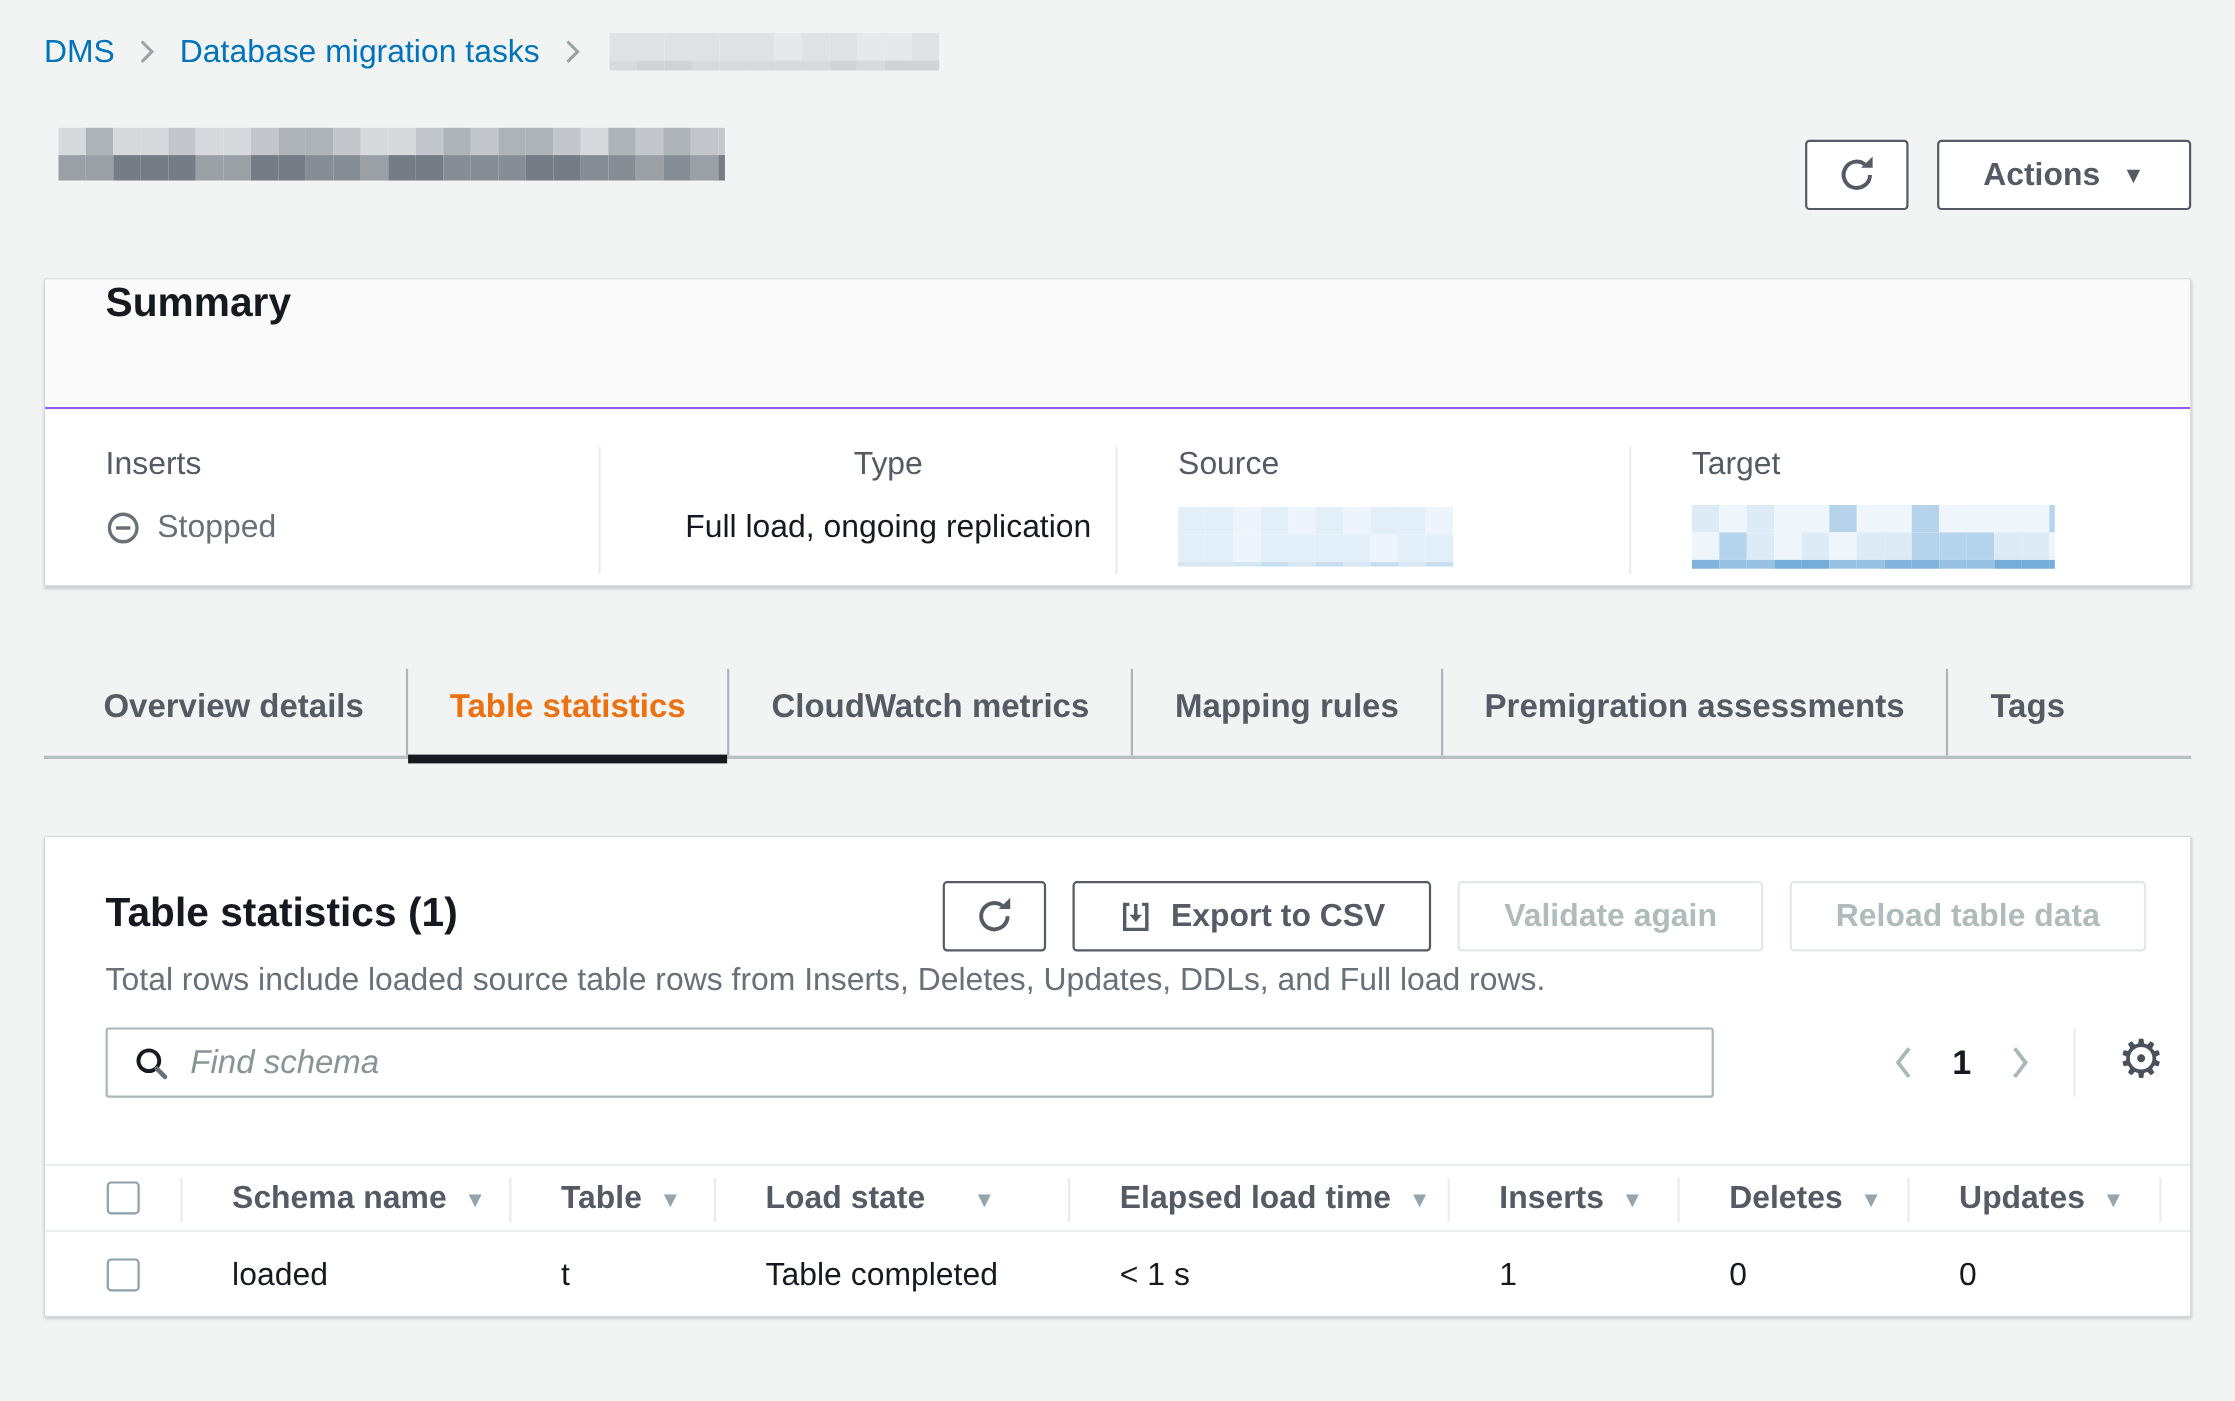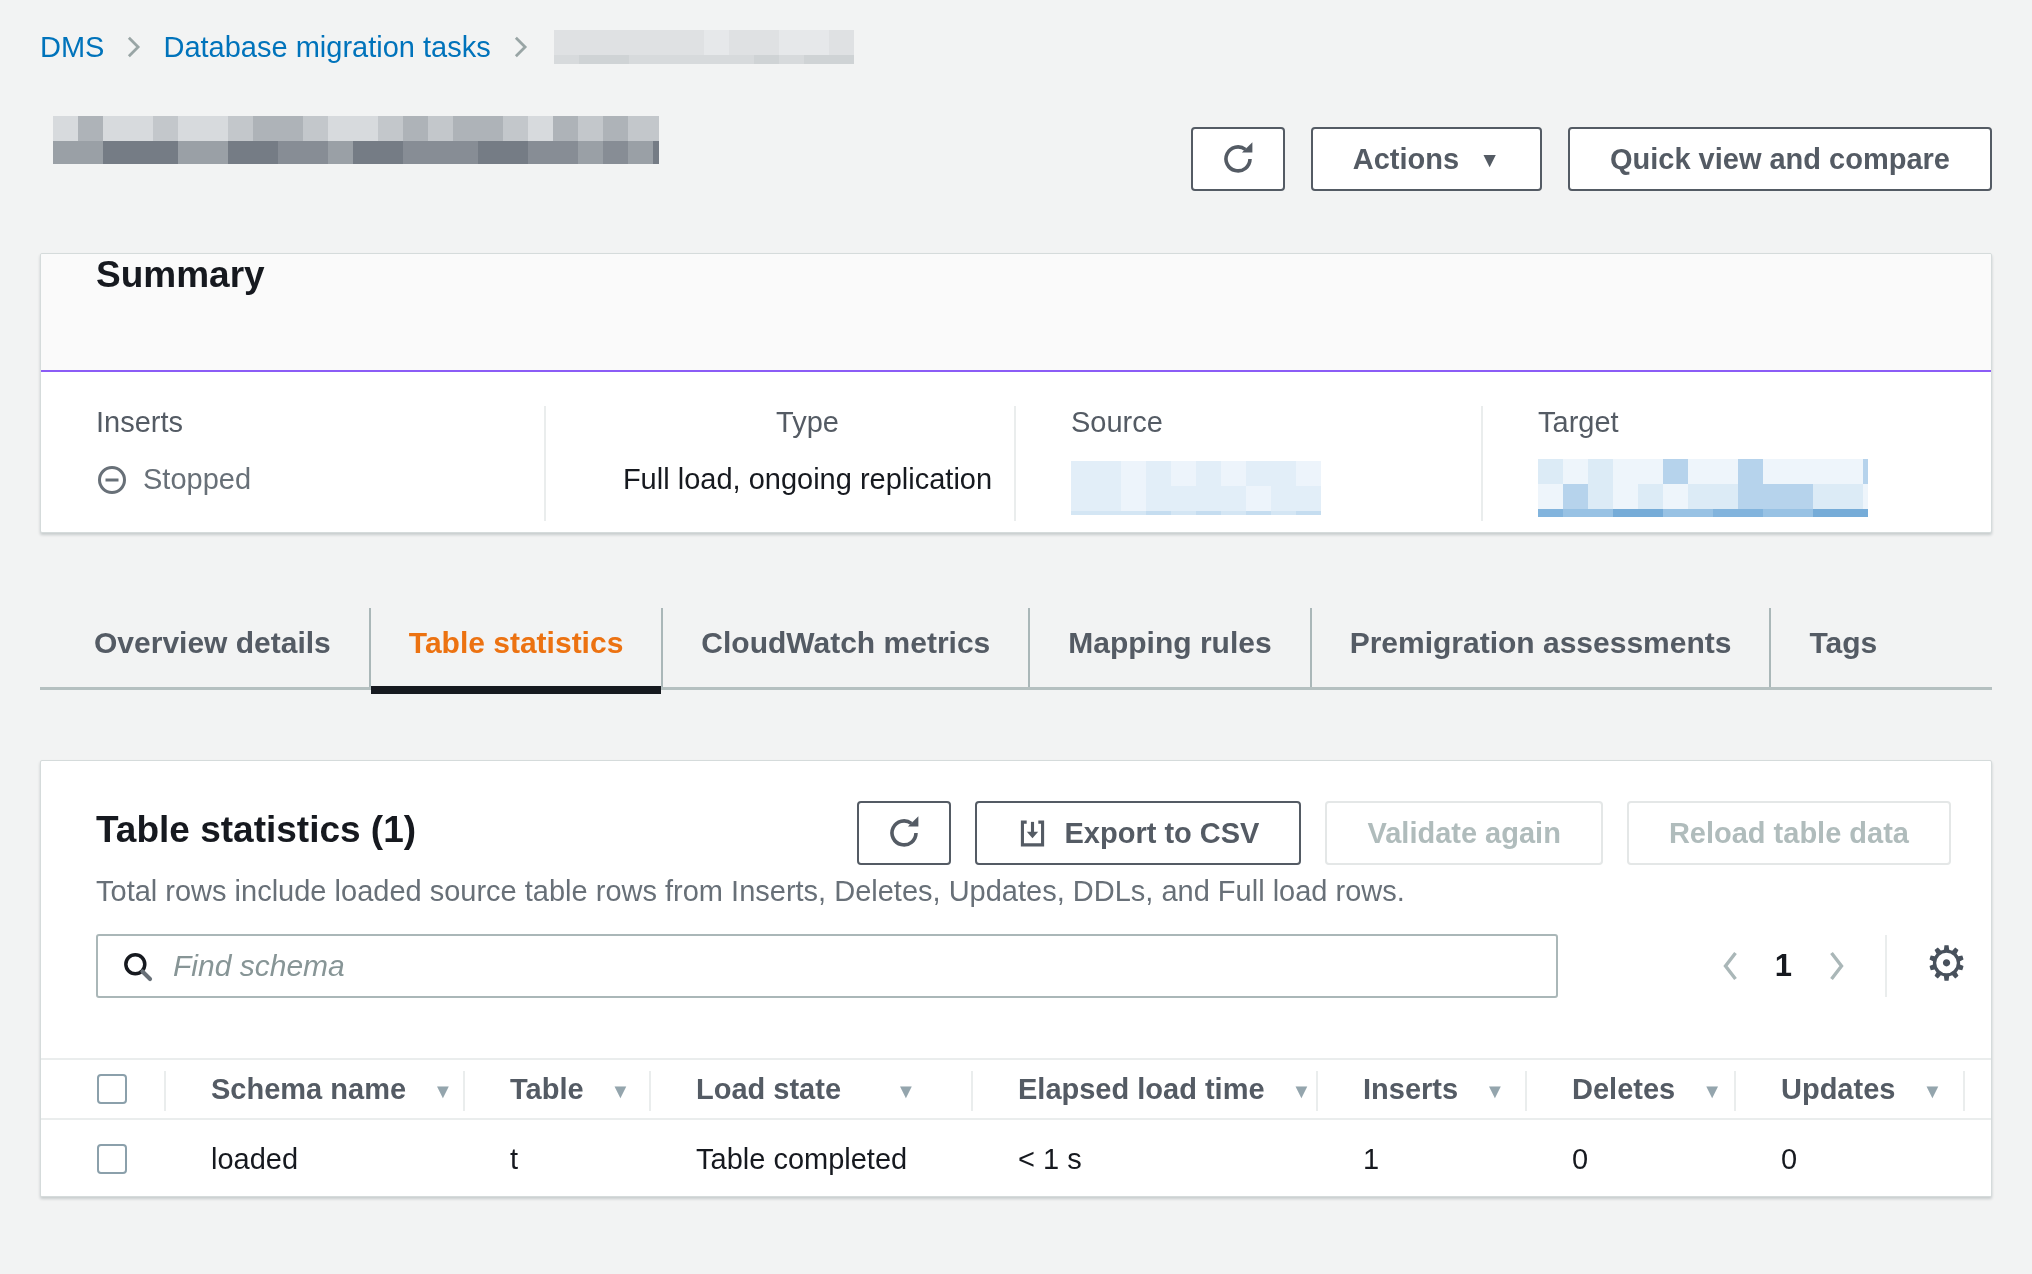--- a/index.html
+++ b/index.html
@@ -100,21 +100,21 @@
   .pagination { display:flex; align-items:center; gap:30px; }
   .pg-chevron { width:21px; height:34px; fill:none; stroke:#aab7b8; stroke-width:3.4; cursor:pointer; }
   .pg-num { font-size:31px; font-weight:700; color:#16191f; padding:0 4px; cursor:pointer; }
   .pg-div { width:2px; height:62px; background:#eaeded; margin:0 8px; }
   .gear { font-size:48px; color:#48515c; line-height:1; cursor:pointer; transform:translateY(-2px); }
 
   
   .tbl { margin-top:60px; }
   .thead { display:flex; height:62px; border-top:2px solid #eaeded; border-bottom:2px solid #eaeded; }
   .trow  { display:flex; height:78px; background:#fff; }
-  .th, .td { display:flex; align-items:center; padding-left:46px; flex:none; position:relative;gap:11px; }
+  .th, .td { display:flex; align-items:center; padding-left:46px; flex:none; position:relative; }
   .th { font-size:29px; font-weight:700; color:#545b64; cursor:pointer; }
   .td { font-size:29px; color:#16191f; }
   .th + .th::before { content:""; position:absolute; left:-1px; top:11px; width:2px; height:40px; background:#eaeded; }
   .col-0 { width:124px; padding-left:56px; }
   .col-1 { width:299px; }
   .col-2 { width:186px; }
   .col-3 { width:296px; }
   .col-4 { width:345px;margin-left:26px; }
   .col-5 { width:209px; }
   .col-6 { width:209px; }
@@ -223,21 +223,20 @@
   <button class="btn icon-btn">
     <svg viewBox="0 0 24 24">
       <path class="ico-stroke" stroke-width="2.4" d="M16.9 5.6 A8 8 0 1 0 20 12"></path>
       <path fill="currentColor" d="M14.6 7.6 L21.6 7.6 L21.6 0.8 Z"></path>
     </svg>
   </button>
   <button class="btn">
     <span>Actions</span>
     <span class="caret">▼</span>
   </button>
-  <button class="btn">Quick view and compare</button>
 </div>
 
 <section class="card summary-card">
   <div class="card-header">
     <h2>Summary</h2>
   </div>
   <div class="summary-body">
     <div class="sfield">
       <div class="flabel">Inserts</div>
       <div class="fvalue status-value">

